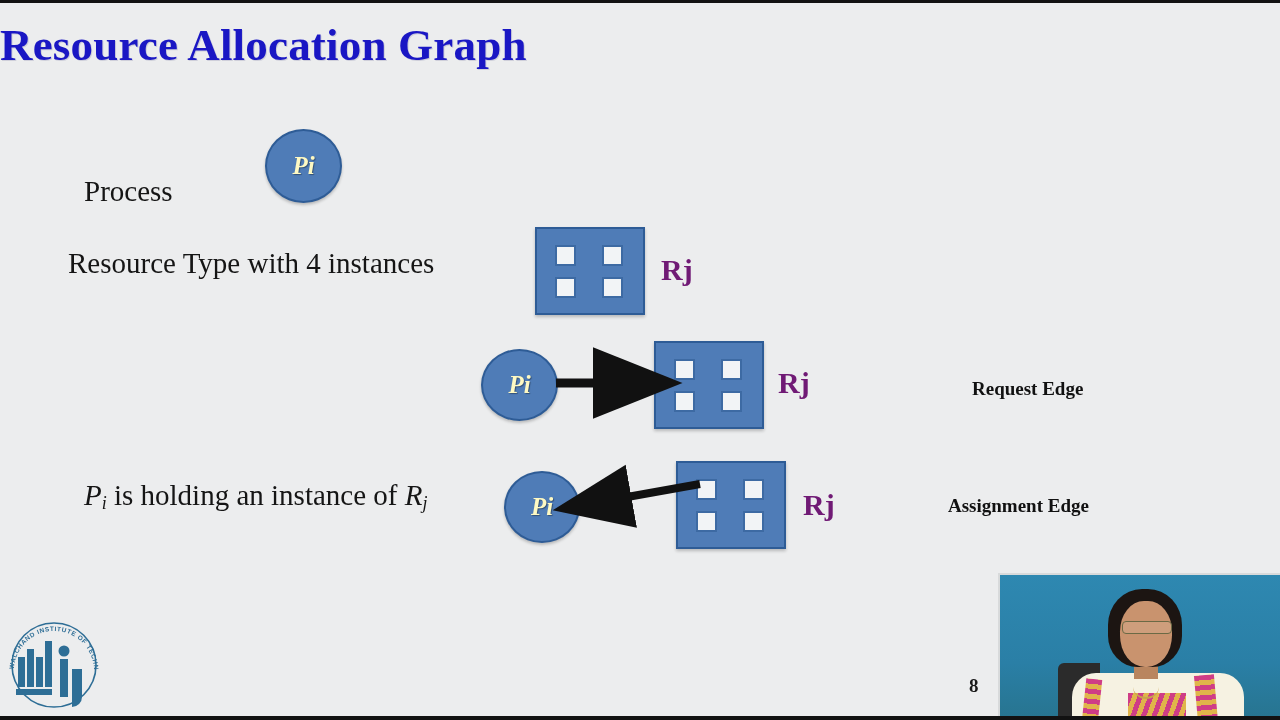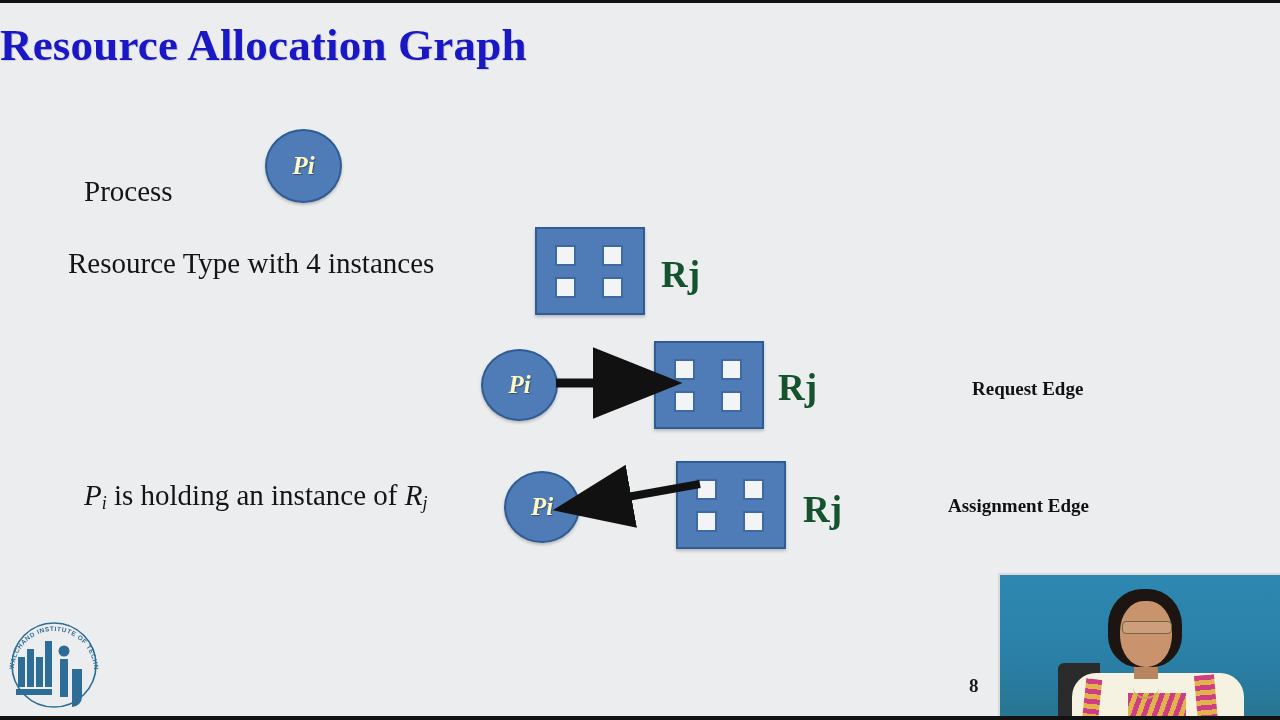--- a/index.html
+++ b/index.html
@@ -76,22 +76,22 @@
     position: absolute;
     background: #f2f4f6;
     border: 2px solid #3d6aa3;
     box-sizing: border-box;
   }
 
   
   .r-label {
     position: absolute;
     font-weight: bold;
-    color: #14532d;
-    font-size: 37px;
+    color: #701a75;
+    font-size: 30px;
   }
 
   
   .edge-caption {
     position: absolute;
     font-weight: bold;
     color: #111111;
     font-size: 19px;
     white-space: nowrap;
   }

